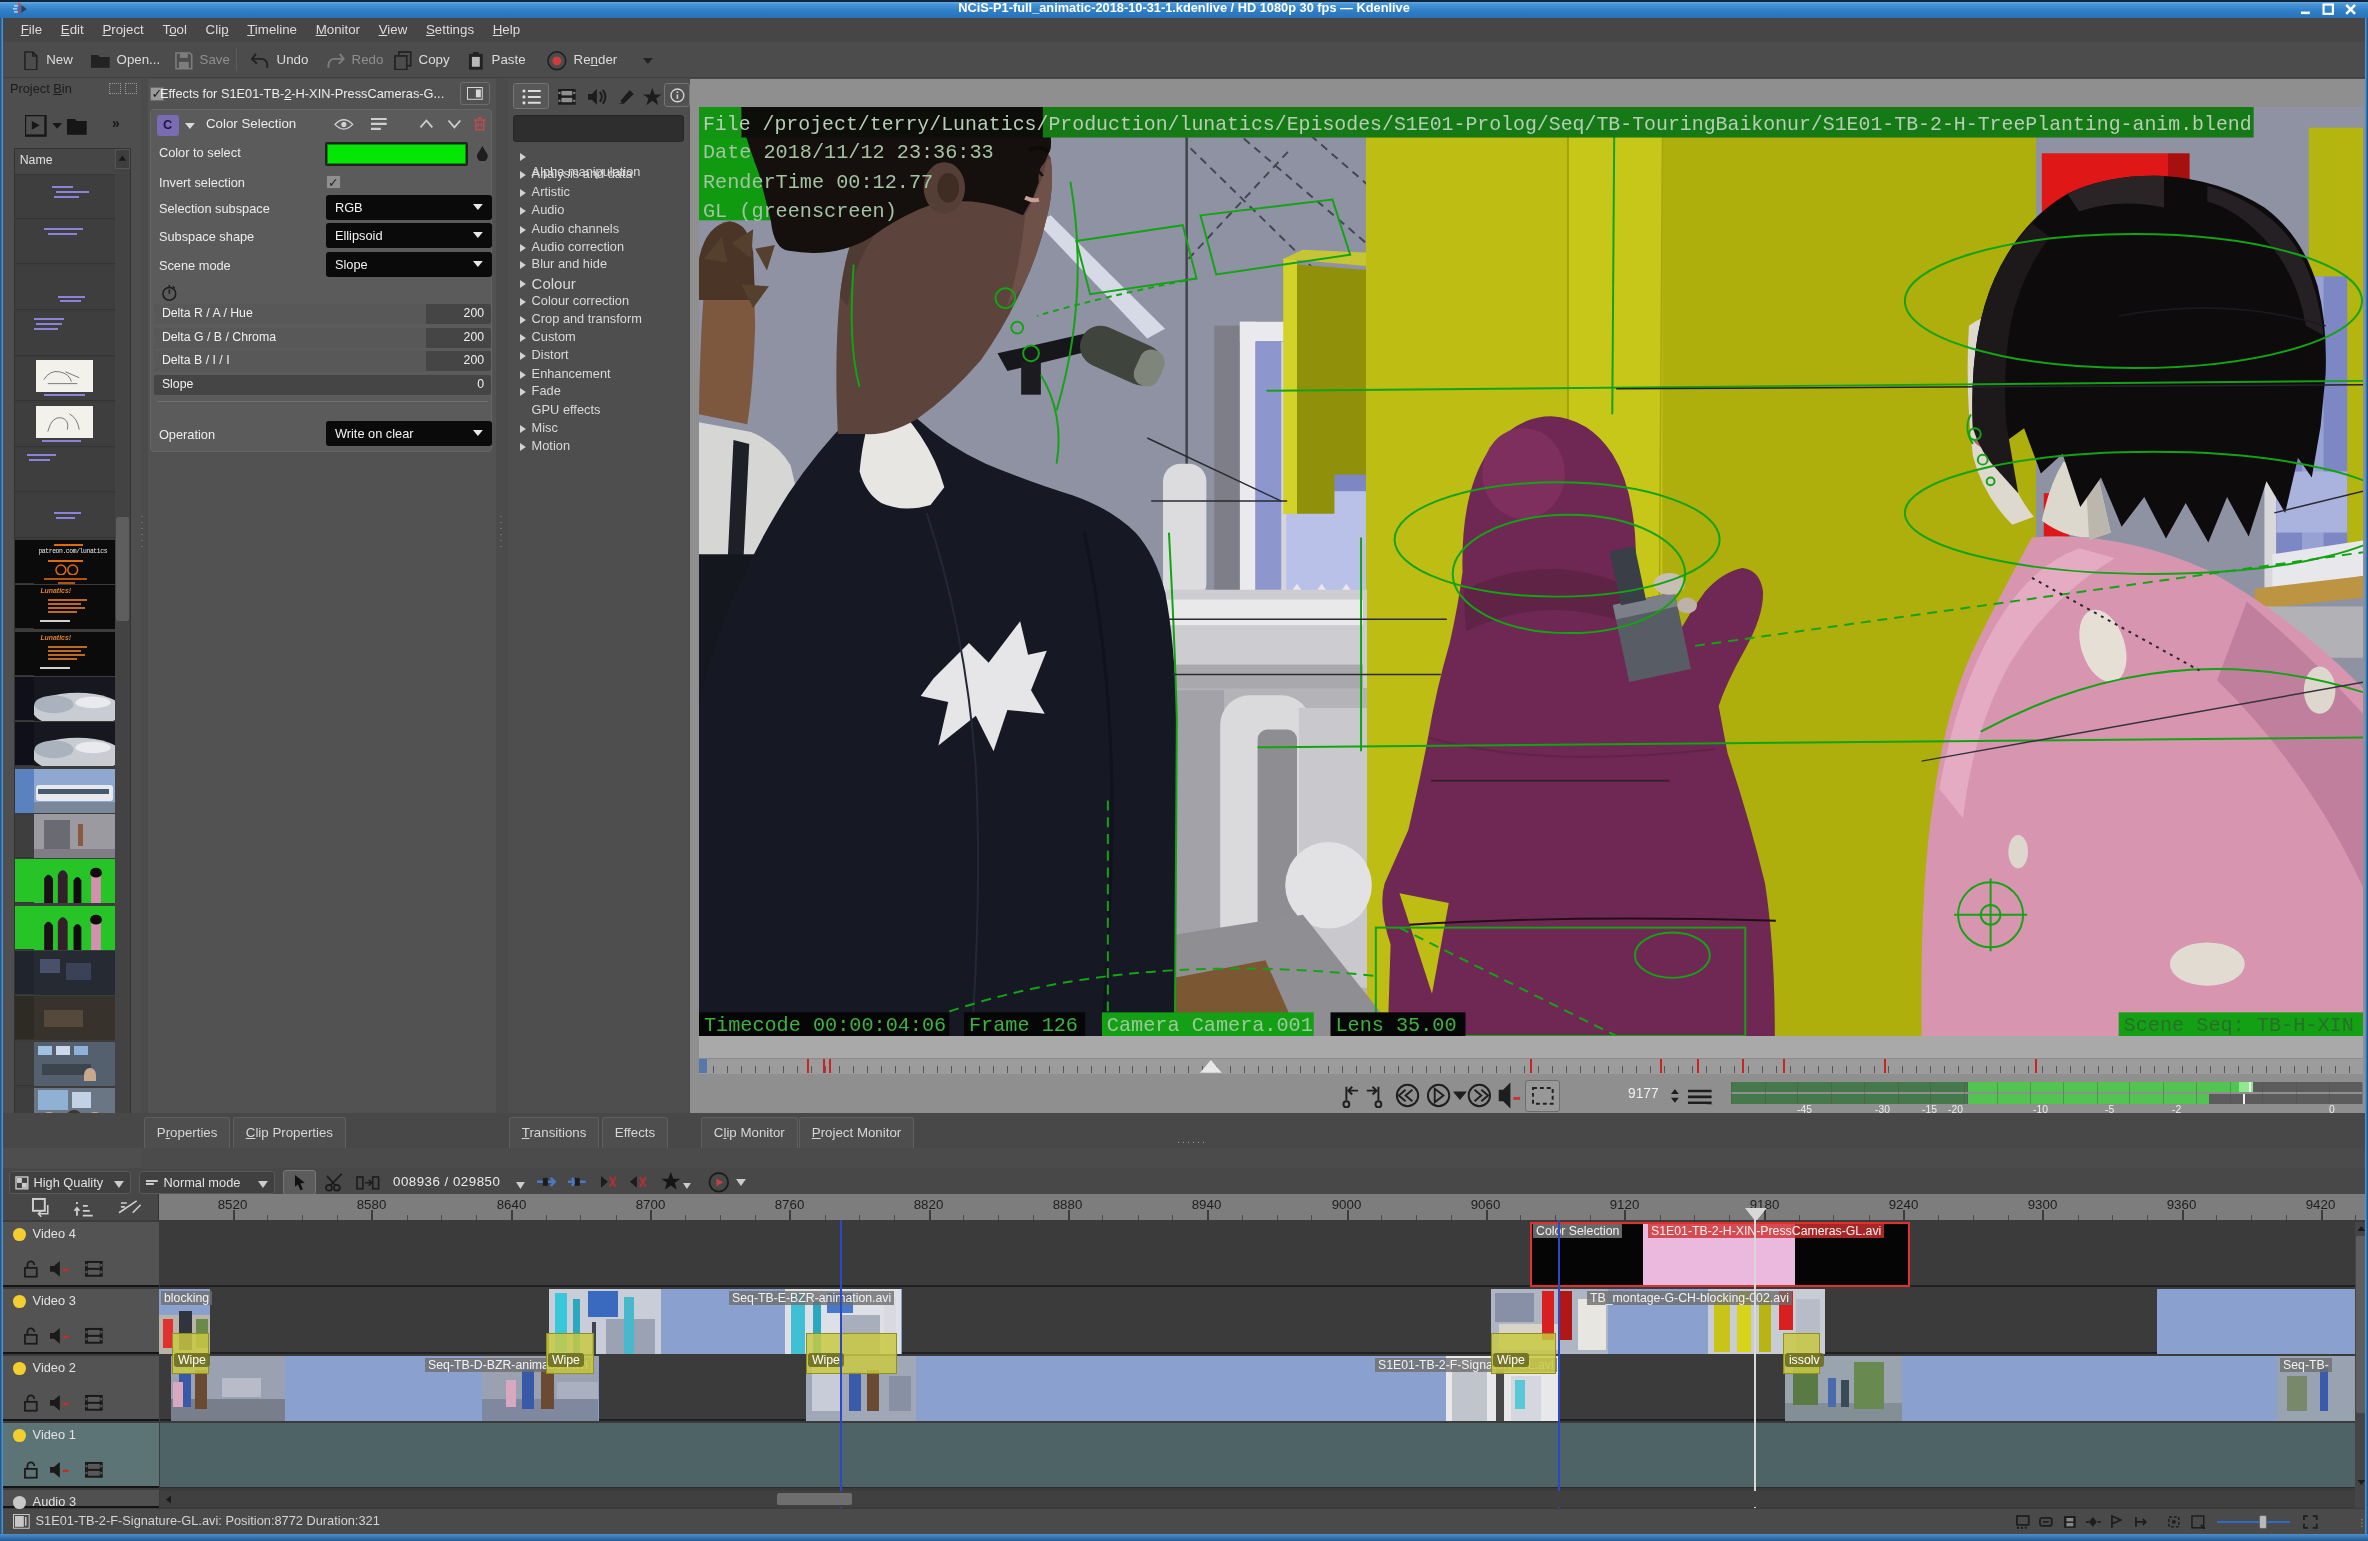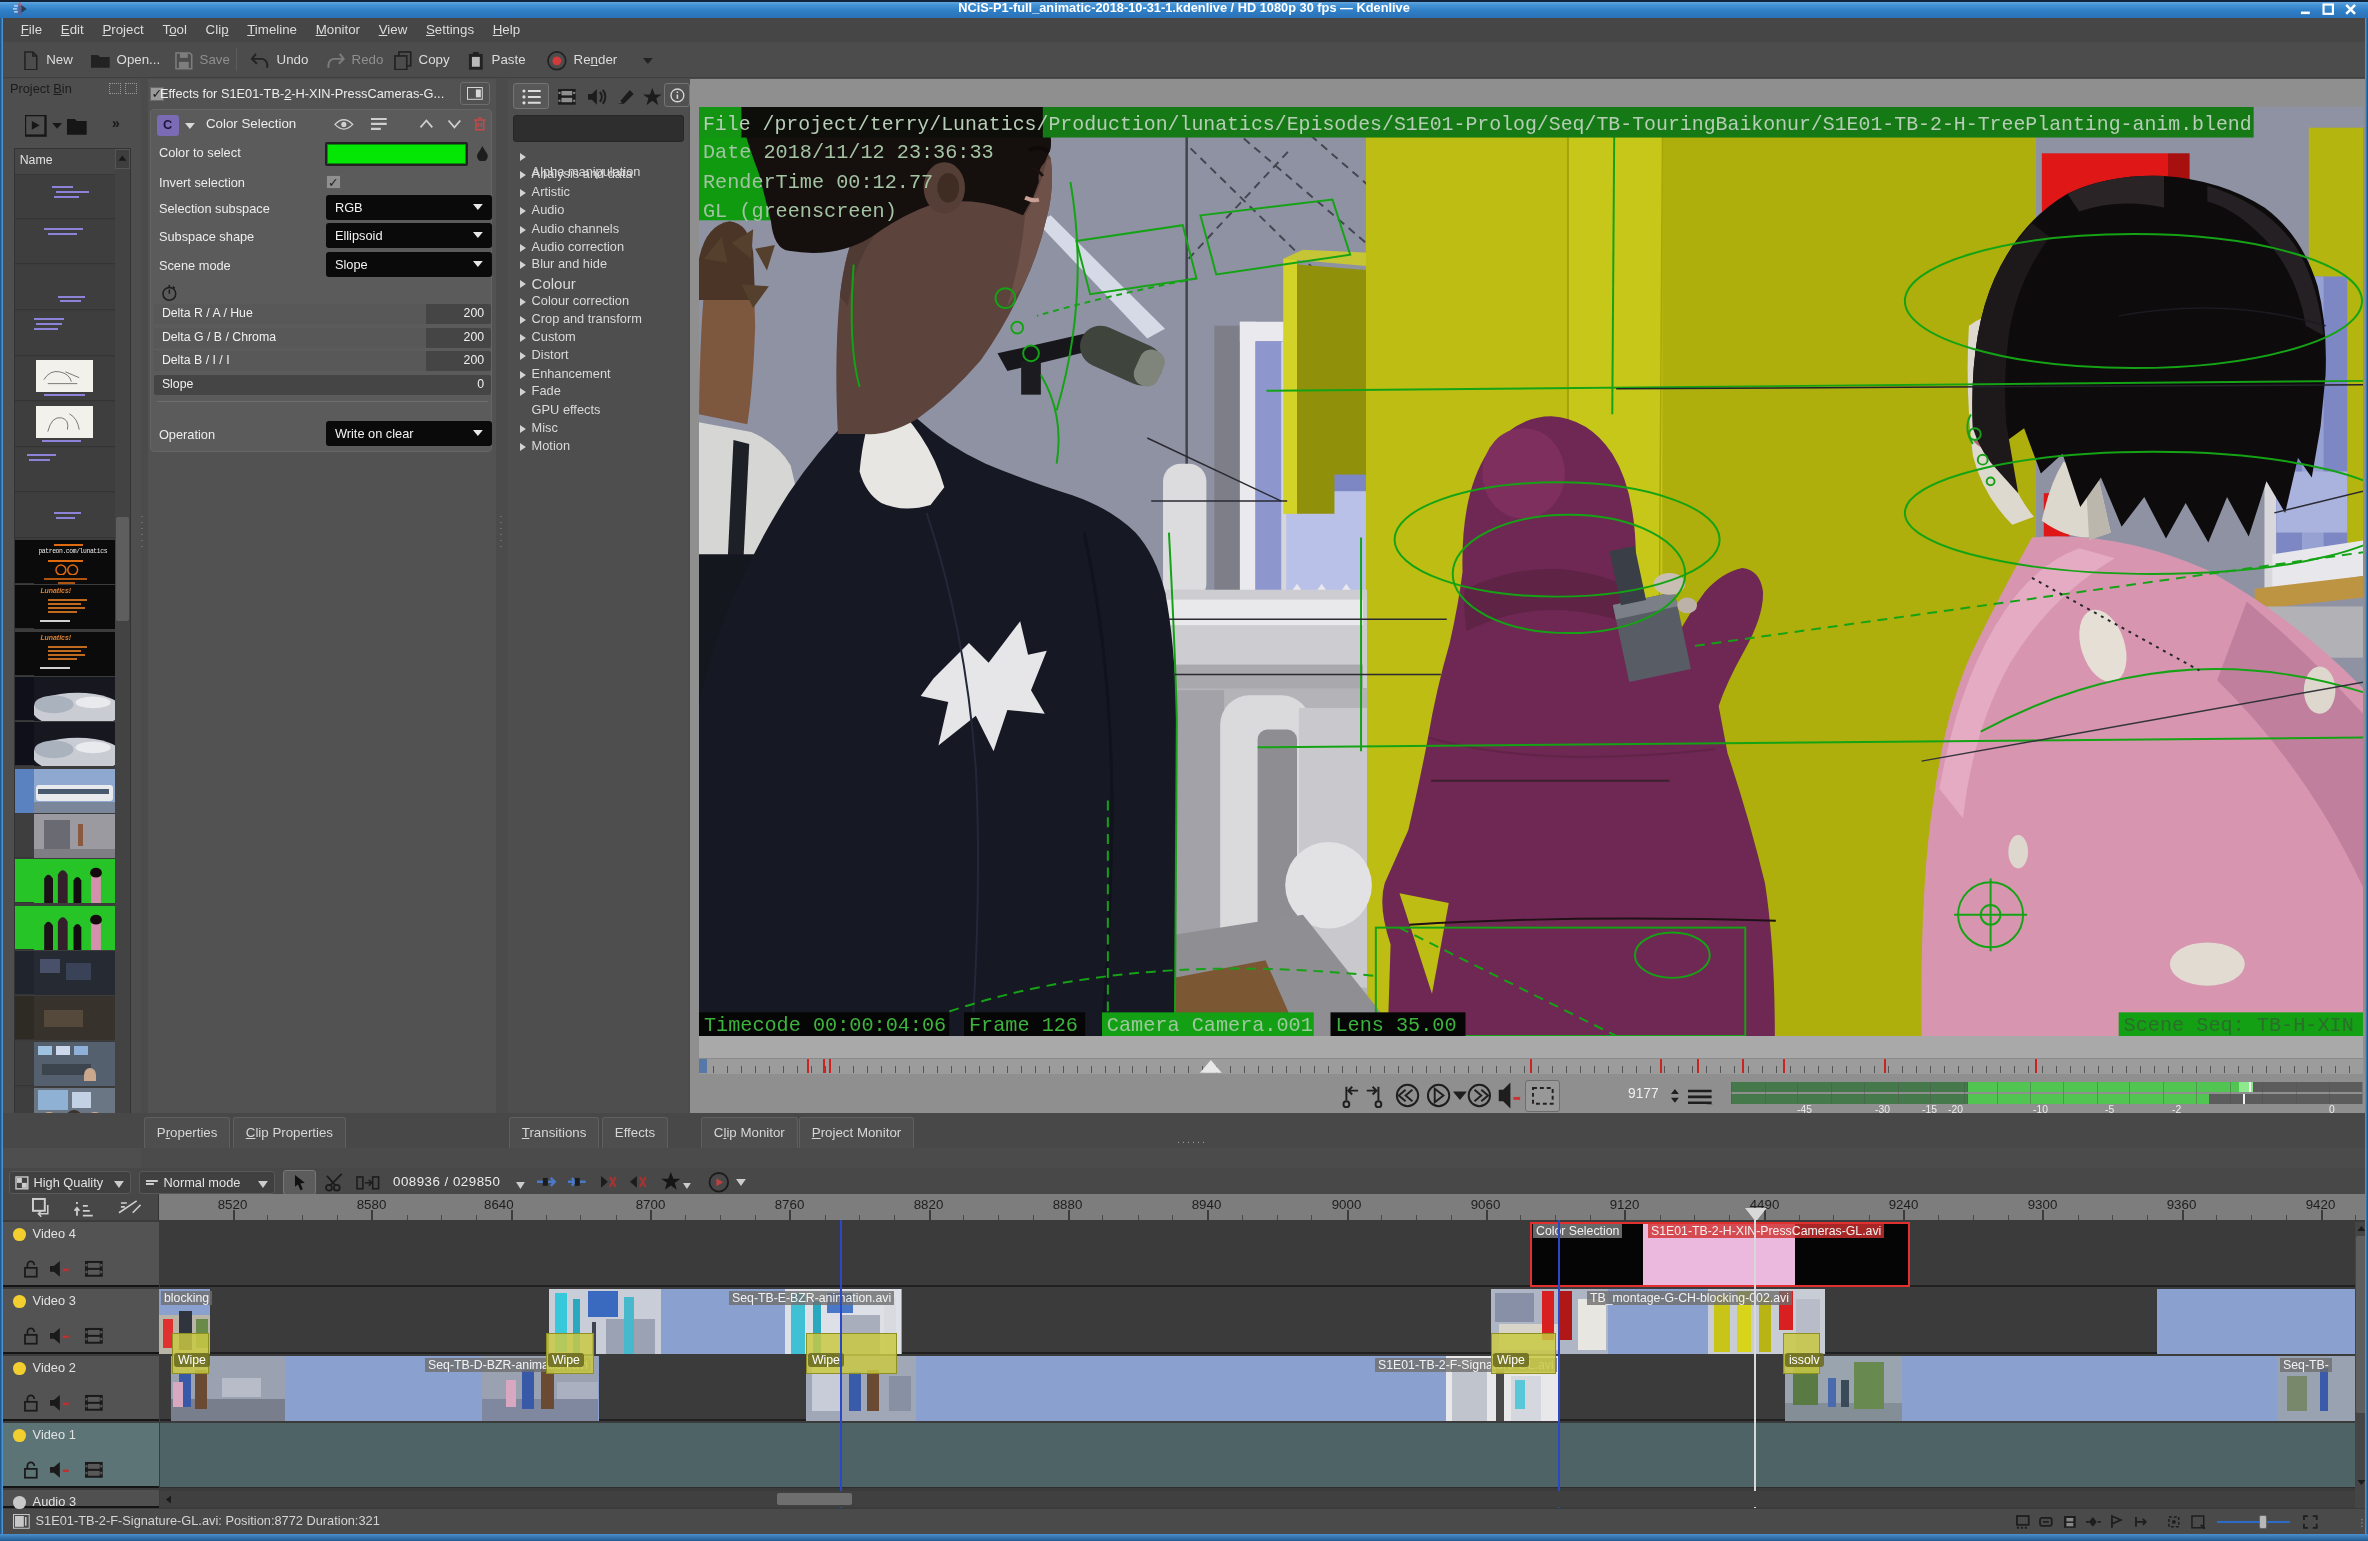--- a/index.html
+++ b/index.html
@@ -948,21 +948,21 @@
     <span class="abs" style="left:202px;top:3px;width:55px;text-align:center;font-size:13.3px;color:#1e1e1e">8520</span>
     <i class="abs" style="left:230px;top:15.8px;width:1.5px;height:11.8px;background:#3c3c3c"></i>
     <i class="abs" style="left:264px;top:20.7px;width:1px;height:6.9px;background:#4a4a4a"></i>
     <i class="abs" style="left:299px;top:20.7px;width:1px;height:6.9px;background:#4a4a4a"></i>
     <i class="abs" style="left:334px;top:20.7px;width:1px;height:6.9px;background:#4a4a4a"></i>
     <span class="abs" style="left:341px;top:3px;width:55px;text-align:center;font-size:13.3px;color:#1e1e1e">8580</span>
     <i class="abs" style="left:368px;top:15.8px;width:1.5px;height:11.8px;background:#3c3c3c"></i>
     <i class="abs" style="left:404px;top:20.7px;width:1px;height:6.9px;background:#4a4a4a"></i>
     <i class="abs" style="left:438px;top:20.7px;width:1px;height:6.9px;background:#4a4a4a"></i>
     <i class="abs" style="left:473px;top:20.7px;width:1px;height:6.9px;background:#4a4a4a"></i>
-    <span class="abs" style="left:481px;top:3px;width:55px;text-align:left;font-size:13.3px;color:#1e1e1e">8640</span>
+    <span class="abs" style="left:481px;top:3px;width:55px;text-align:center;font-size:13.3px;color:#1e1e1e">8640</span>
     <i class="abs" style="left:508px;top:15.8px;width:1.5px;height:11.8px;background:#3c3c3c"></i>
     <i class="abs" style="left:543px;top:20.7px;width:1px;height:6.9px;background:#4a4a4a"></i>
     <i class="abs" style="left:577px;top:20.7px;width:1px;height:6.9px;background:#4a4a4a"></i>
     <i class="abs" style="left:613px;top:20.7px;width:1px;height:6.9px;background:#4a4a4a"></i>
     <span class="abs" style="left:620px;top:3px;width:55px;text-align:center;font-size:13.3px;color:#1e1e1e">8700</span>
     <i class="abs" style="left:647px;top:15.8px;width:1.5px;height:11.8px;background:#3c3c3c"></i>
     <i class="abs" style="left:682px;top:20.7px;width:1px;height:6.9px;background:#4a4a4a"></i>
     <i class="abs" style="left:717px;top:20.7px;width:1px;height:6.9px;background:#4a4a4a"></i>
     <i class="abs" style="left:752px;top:20.7px;width:1px;height:6.9px;background:#4a4a4a"></i>
     <span class="abs" style="left:759px;top:3px;width:55px;text-align:center;font-size:13.3px;color:#1e1e1e">8760</span>
@@ -993,21 +993,21 @@
     <span class="abs" style="left:1455px;top:3px;width:55px;text-align:center;font-size:13.3px;color:#1e1e1e">9060</span>
     <i class="abs" style="left:1483px;top:15.8px;width:1.5px;height:11.8px;background:#3c3c3c"></i>
     <i class="abs" style="left:1517px;top:20.7px;width:1px;height:6.9px;background:#4a4a4a"></i>
     <i class="abs" style="left:1552px;top:20.7px;width:1px;height:6.9px;background:#4a4a4a"></i>
     <i class="abs" style="left:1587px;top:20.7px;width:1px;height:6.9px;background:#4a4a4a"></i>
     <span class="abs" style="left:1594px;top:3px;width:55px;text-align:center;font-size:13.3px;color:#1e1e1e">9120</span>
     <i class="abs" style="left:1621px;top:15.8px;width:1.5px;height:11.8px;background:#3c3c3c"></i>
     <i class="abs" style="left:1657px;top:20.7px;width:1px;height:6.9px;background:#4a4a4a"></i>
     <i class="abs" style="left:1691px;top:20.7px;width:1px;height:6.9px;background:#4a4a4a"></i>
     <i class="abs" style="left:1726px;top:20.7px;width:1px;height:6.9px;background:#4a4a4a"></i>
-    <span class="abs" style="left:1734px;top:3px;width:55px;text-align:center;font-size:13.3px;color:#1e1e1e">4490</span>
+    <span class="abs" style="left:1734px;top:3px;width:55px;text-align:center;font-size:13.3px;color:#1e1e1e">9180</span>
     <i class="abs" style="left:1761px;top:15.8px;width:1.5px;height:11.8px;background:#3c3c3c"></i>
     <i class="abs" style="left:1796px;top:20.7px;width:1px;height:6.9px;background:#4a4a4a"></i>
     <i class="abs" style="left:1830px;top:20.7px;width:1px;height:6.9px;background:#4a4a4a"></i>
     <i class="abs" style="left:1866px;top:20.7px;width:1px;height:6.9px;background:#4a4a4a"></i>
     <span class="abs" style="left:1873px;top:3px;width:55px;text-align:center;font-size:13.3px;color:#1e1e1e">9240</span>
     <i class="abs" style="left:1900px;top:15.8px;width:1.5px;height:11.8px;background:#3c3c3c"></i>
     <i class="abs" style="left:1935px;top:20.7px;width:1px;height:6.9px;background:#4a4a4a"></i>
     <i class="abs" style="left:1970px;top:20.7px;width:1px;height:6.9px;background:#4a4a4a"></i>
     <i class="abs" style="left:2005px;top:20.7px;width:1px;height:6.9px;background:#4a4a4a"></i>
     <span class="abs" style="left:2012px;top:3px;width:55px;text-align:center;font-size:13.3px;color:#1e1e1e">9300</span>

